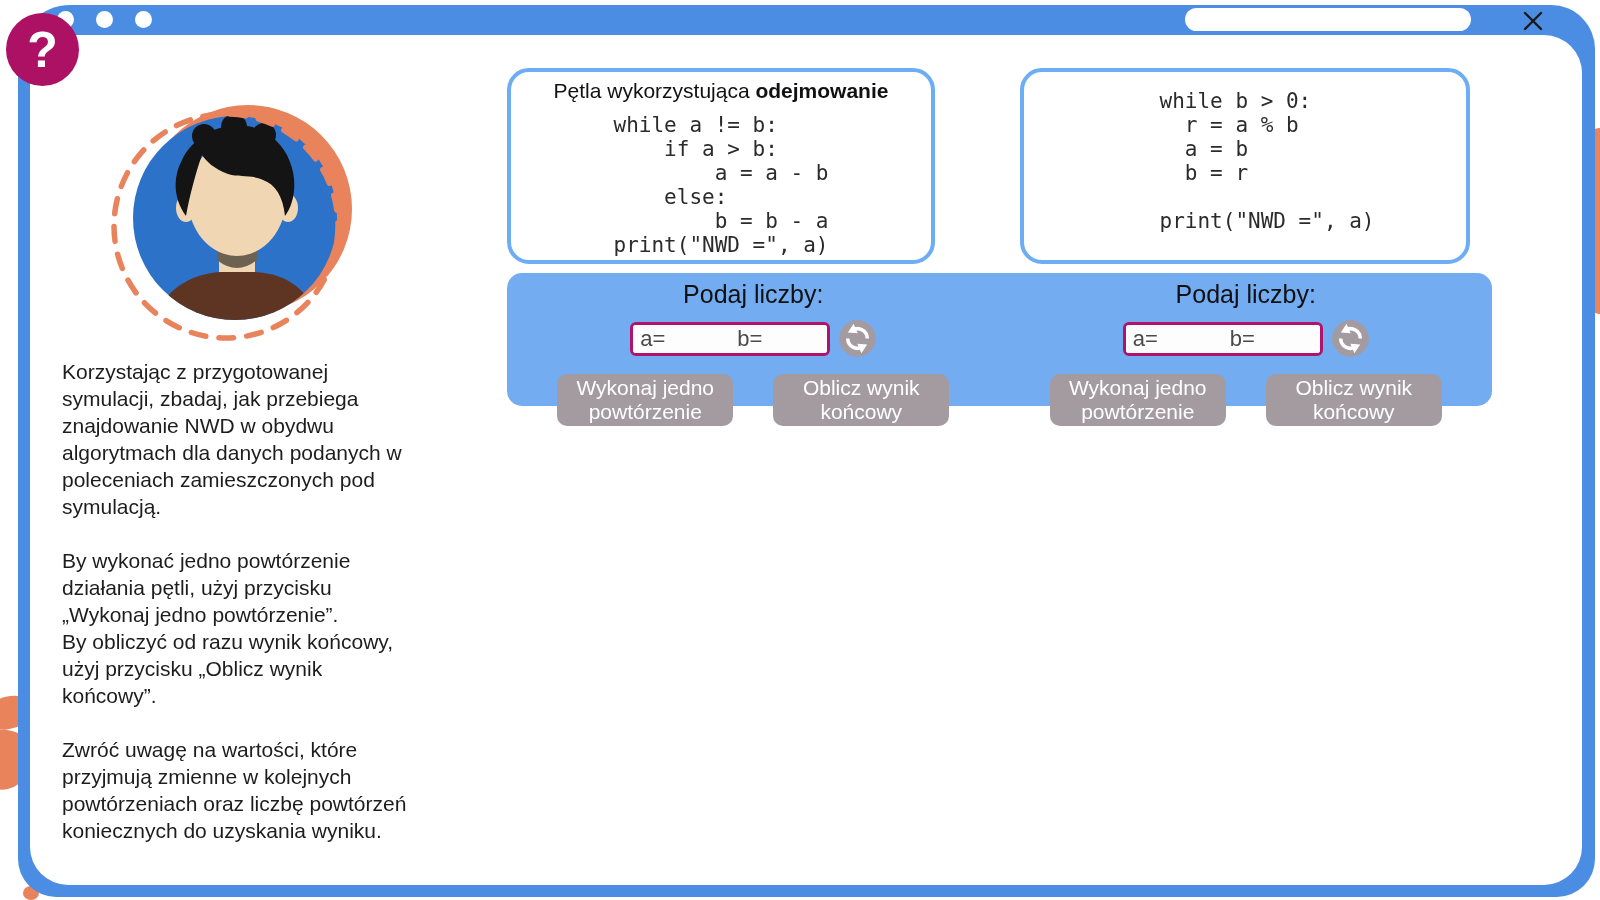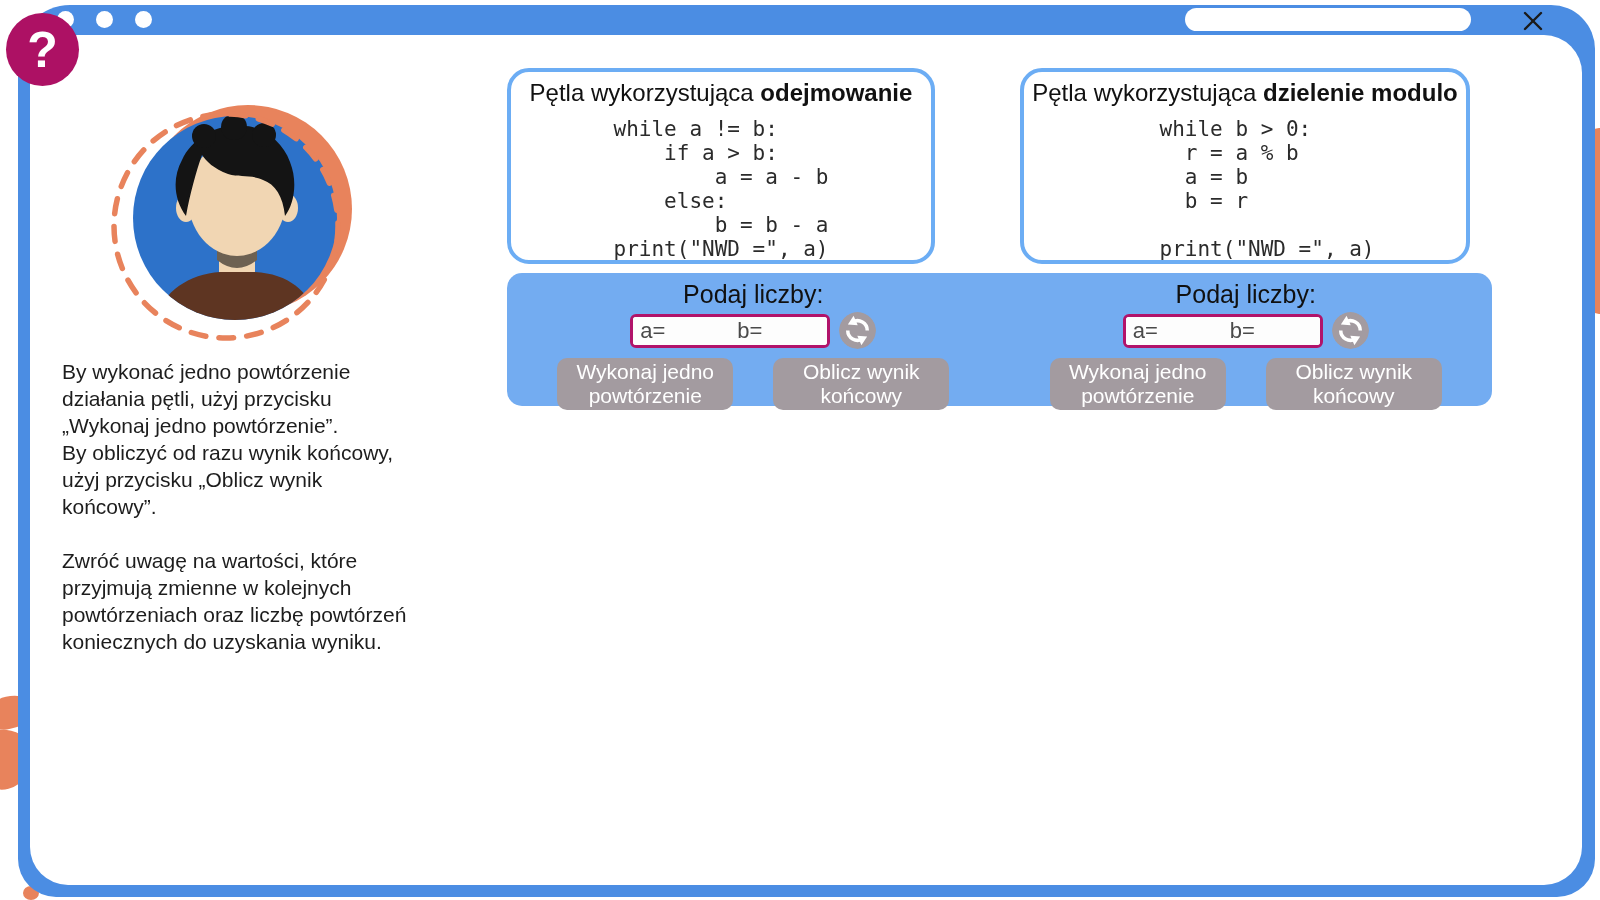--- a/index.html
+++ b/index.html
@@ -35,31 +35,31 @@
   
   .instructions { position:absolute; left:32px; top:323px; width:430px;
                   font-size:21px; line-height:27px; color:#1d1d1d; }
   .instructions p { white-space:pre-line; margin-bottom:27px; }
 
   
   .algo-card { position:absolute; top:33px; background:#ffffff; border:4px solid #6cadf4;
                border-radius:22px; text-align:center; padding-top:7px; }
   .algo-card.left  { left:477px; width:428px; height:196px; }
   .algo-card.right { left:990px; width:450px; height:196px; }
-  .algo-title { font-size:24px; color:#111111; }
+  .algo-title { font-size:21px; color:#111111; }
   .algo-title b { font-weight:bold; }
   .algo-code { display:inline-block; text-align:left; white-space:pre; margin-top:10px;
                font-family:"DejaVu Sans Mono", monospace; font-size:21px; line-height:24px;
                color:#2b2b2b; }
   .algo-card.right .algo-code { transform:translateX(22px); }
 
   
   .sim-panel { position:absolute; left:477px; top:238px; width:985px; height:133px;
                background:#73acf1; border-radius:15px; display:flex; }
-  .sim-half { width:50%; display:flex; flex-direction:column; align-items:center; }
+  .sim-half { width:50%; display:flex; flex-direction:column; align-items:center;gap:8px; }
   .sim-prompt { margin-top:7px; font-size:25px; color:#101010; }
   .input-row { margin-top:3px; display:flex; align-items:center; gap:9px; }
   .num-inputs { display:flex; background:#ffffff; border:3px solid #b1136a; border-radius:6px;
                 width:200px; height:34px; overflow:hidden; }
   .num-inputs input { width:97px; height:100%; border:none; outline:none; font-size:22px;
                       color:#4a4a4a; padding-left:7px; font-family:"Liberation Sans", sans-serif; background:#fdfdfd; }
   .num-inputs .divider { width:1px; background:#e0e0e0; }
   .refresh-btn { width:37px; height:37px; border-radius:50%; cursor:pointer; line-height:0; }
   .btn-row { margin-top:9px; width:392px; display:flex; justify-content:space-between; }
   .sim-btn { width:176px; height:52px; background:#a39ba0; border:none; border-radius:10px;
@@ -124,20 +124,26 @@
         <circle cx="134" cy="29" r="13" fill="#141414"></circle>
         <circle cx="164" cy="37" r="12" fill="#141414"></circle>
 
         <path d="M 54,232 C 56,198 86,176 120,174 L 155,174 C 192,176 216,198 218,232 L 218,248 L 54,248 Z" fill="#5e3522"></path>
       </g>
 
       <circle cx="126" cy="128" r="112" fill="none" stroke="#e8835c" stroke-width="5.5" stroke-dasharray="15 13" stroke-linecap="round"></circle>
     </svg>
 
     <div class="instructions">
+      <p>Korzystając z przygotowanej
+symulacji, zbadaj, jak przebiega
+znajdowanie NWD w obydwu
+algorytmach dla danych podanych w
+poleceniach zamieszczonych pod
+symulacją.</p>
       <p>By wykonać jedno powtórzenie
 działania pętli, użyj przycisku
 „Wykonaj jedno powtórzenie”.
 By obliczyć od razu wynik końcowy,
 użyj przycisku „Oblicz wynik
 końcowy”.</p>
       <p>Zwróć uwagę na wartości, które
 przyjmują zmienne w kolejnych
 powtórzeniach oraz liczbę powtórzeń
 koniecznych do uzyskania wyniku.</p>
@@ -149,23 +155,20 @@
       </div>
       <div class="algo-code">while a != b:
     if a &gt; b:
         a = a - b
     else:
         b = b - a
 print("NWD =", a)</div>
     </div>
 
     <div class="algo-card right">
-      <div class="algo-title">
-        <span>Pętla wykorzystująca </span><b>dzielenie modulo</b>
-      </div>
       <div class="algo-code">while b &gt; 0:
   r = a % b
   a = b
   b = r
 
 print("NWD =", a)</div>
     </div>
 
     <div class="sim-panel">
 

